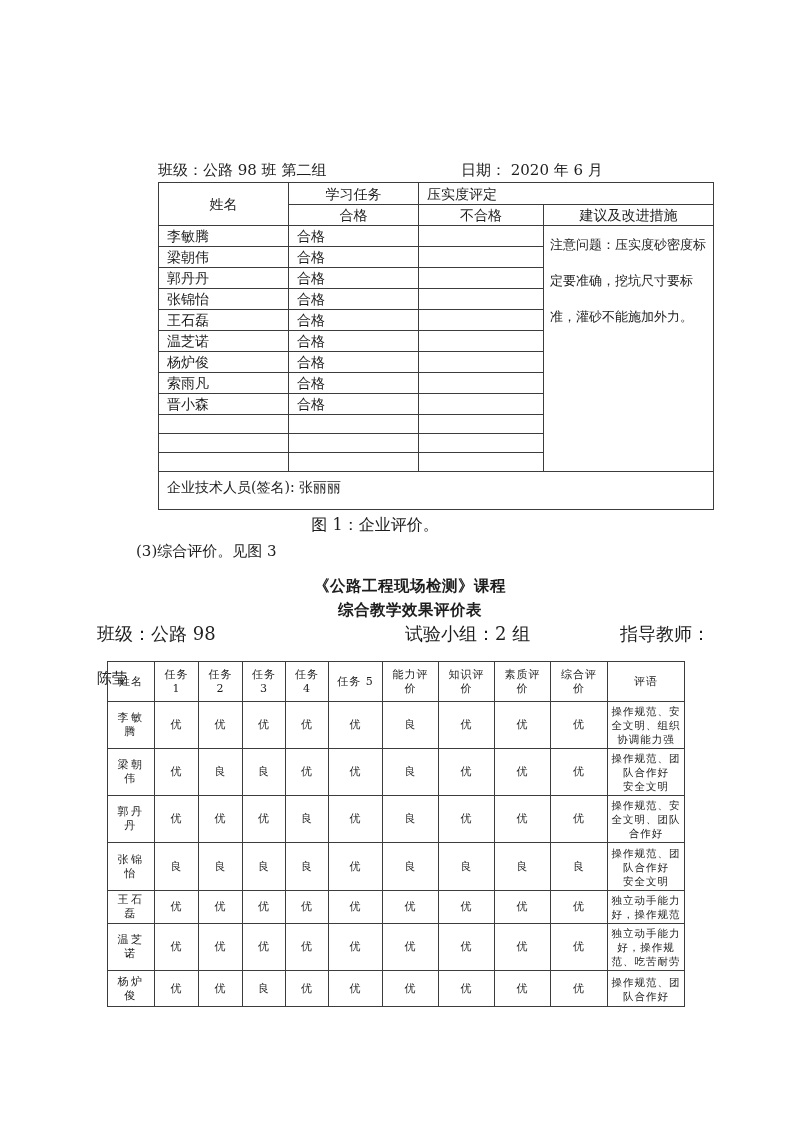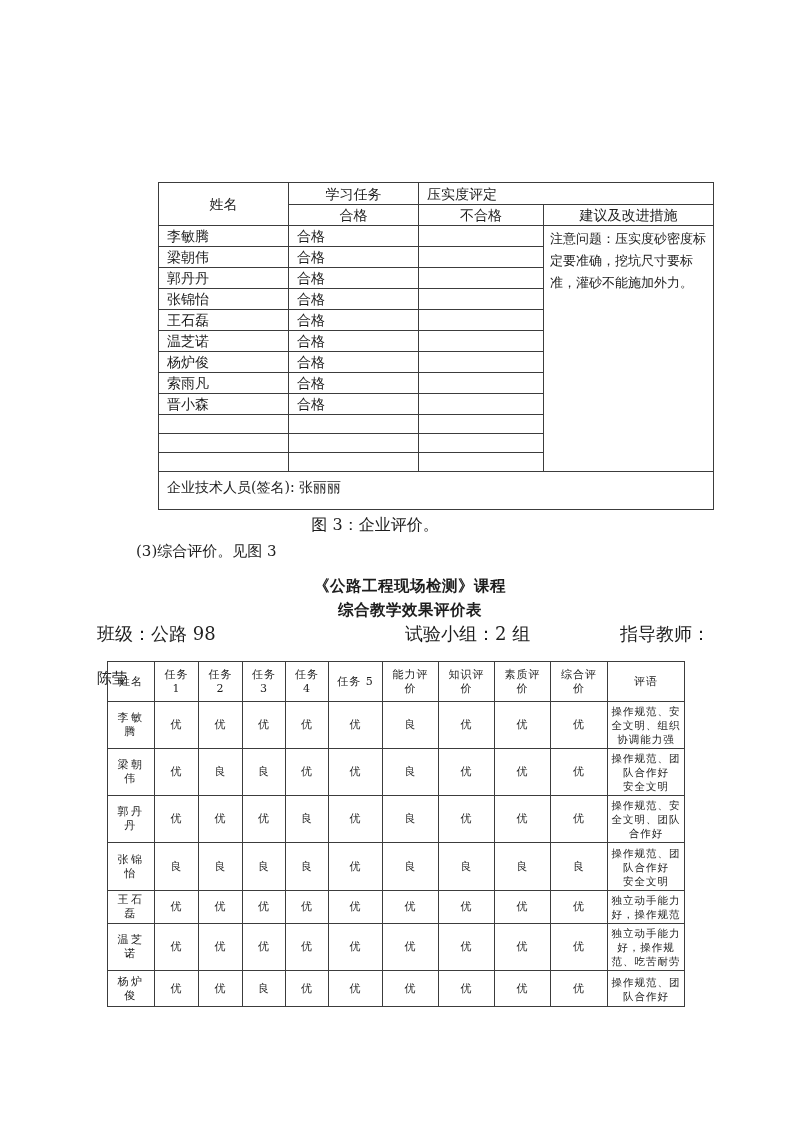--- a/index.html
+++ b/index.html
@@ -17,21 +17,21 @@
   table { border-collapse: collapse; table-layout: fixed; }
   td { border: 1px solid #3c3c3c; overflow: hidden; }
 
   
   .t1 { top: 182px; left: 158px; width: 555px; font-size: 14px; }
   .t1 td { vertical-align: middle; line-height: 20px; }
   .t1 .hdr { text-align: center; }
   .t1 .hdr-left { text-align: left; padding-left: 8px; }
   .t1 .cell-left { text-align: left; padding-left: 8px; }
   .t1 .note { vertical-align: top; text-align: left; font-size: 13px;
-              line-height: 22px; padding: 2px 5px 2px 6px; }
+              line-height: 36px; padding: 2px 5px 2px 6px; font-family: Liberation Mono, monospace; }
   .t1 .sig { vertical-align: top; text-align: left; padding: 5px 8px; }
 
   .caption { top: 515px; left: 75px; width: 600px; text-align: center; font-size: 16px; }
   .intro { top: 542px; left: 136px; font-size: 15px; }
   .bold-sans { font-family: "Liberation Sans", "DejaVu Sans", sans-serif; font-weight: normal; }
 
   .title2 { left: 10px; width: 800px; text-align: center; font-size: 15.5px;
             font-weight: bold; letter-spacing: .5px; }
   .title2.l1 { top: 576px; }
   .title2.l2 { top: 600px; }
@@ -46,20 +46,24 @@
            letter-spacing: 1px; white-space: pre-line; padding: 1px 2px; }
   .t2 td.nm { letter-spacing: 2.5px; padding: 1px 4px; }
   .t2 td.cm { font-size: 10.5px; padding: 2px 3px; }
 </style>
 </head>
 <body>
 
 <div class="page">
 
 
+  <div class="abs infoline1">
+    <span>班级：公路 98 班 第二组</span>
+    <span class="date">日期： 2020 年 6 月</span>
+  </div>
 
   <table class="abs t1">
     <colgroup>
         <col style="width:130px">
         <col style="width:130px">
         <col style="width:125px">
         <col style="width:170px">
       </colgroup>
     <tbody>
         <tr style="height:22px">
@@ -132,21 +136,21 @@
       <td></td>
           <td></td>
           <td></td>
     </tr>
     <tr style="height:38px">
       <td colspan="4" class="sig">企业技术人员(签名): 张丽丽</td>
     </tr>
   </tbody>
     </table>
 
-  <div class="abs caption">图 3：企业评价。</div>
+  <div class="abs caption">图 1：企业评价。</div>
 
   <div class="abs intro">
     <span>(3)</span><span class="bold-sans">综合</span><span>评</span><span class="bold-sans">价</span><span>。见图 3</span>
   </div>
 
   <div class="abs title2 l1">《公路工程现场检测》课程</div>
   <div class="abs title2 l2">综合教学效果评价表</div>
 
   <div class="abs infoline2">
     <span>班级：公路 98</span>

